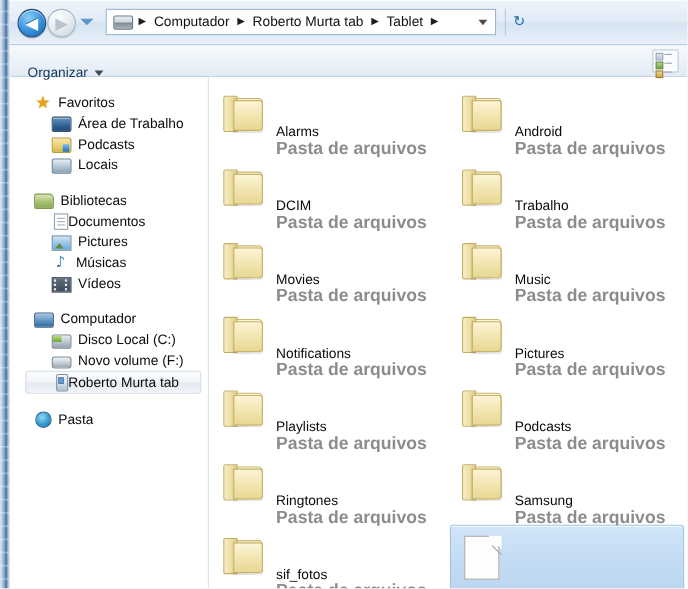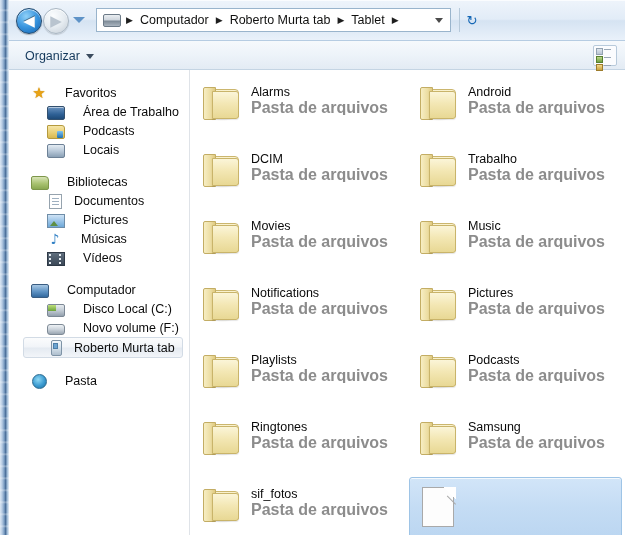--- a/index.html
+++ b/index.html
@@ -103,21 +103,21 @@
   }
   .searchbox span{color:#9d9d9d;font-style:italic;font-size:12.5px;}
 
   
   .toolbar{
     position:absolute;left:0;top:41px;width:625px;height:29px;
     background:linear-gradient(to bottom,#f6f9fc 0%,#edf3f9 50%,#e3ebf4 100%);
     border-bottom:1px solid #c4d4e3;box-sizing:border-box;z-index:25;
   }
   .organize{
-    position:absolute;left:25px;top:6px;height:18px;display:flex;align-items:center;
+    position:absolute;left:25px;top:16px;height:18px;display:flex;align-items:center;
     color:#14395c;font-size:12.5px;
   }
   .organize .caret{
     margin-left:6px;width:0;height:0;
     border-left:4px solid transparent;border-right:4px solid transparent;
     border-top:5px solid #3b4c5e;
   }
   .viewicons{
     position:absolute;right:8px;top:4px;width:24px;height:21px;
     border:1px solid #b8cadb;border-radius:2px;background:#fbfcfe;
@@ -140,21 +140,21 @@
     display:flex;align-items:center;height:19px;padding-left:22px;
     color:#0b0b0b;font-size:12.5px;white-space:nowrap;box-sizing:border-box;
   }
   .sb-row.child{padding-left:38px;}
   .sb-row.selected{
     margin-left:14px;margin-right:6px;padding-left:24px;
     background:linear-gradient(to bottom,#fbfcfd 0%,#f1f4f8 48%,#e4eaf1 52%,#f2f5f9 100%);
     border:1px solid #d2dbe5;border-radius:3px;height:21px;
   }
   .sb-icon{width:16px;height:16px;margin-right:6px;flex:none;position:relative;}
-  .sb-label{overflow:hidden;text-overflow:ellipsis;margin-left:12px;}
+  .sb-label{overflow:hidden;text-overflow:ellipsis;}
 
   
   .ic-star{
     color:#e8a317;font-size:15px;line-height:16px;text-align:center;
     font-family:"DejaVu Sans",sans-serif;text-shadow:0 0 1px #b97f09;
   }
   .ic-desktop{
     background:linear-gradient(to bottom,#6a93c0 0%,#2f6196 60%,#1d4a78 100%);
     border:1px solid #33506e;border-radius:2px;
     box-shadow:inset 0 1px 0 rgba(255,255,255,0.5);
@@ -260,21 +260,21 @@
   }
   .item.selected{
     background:linear-gradient(to bottom,#d2e5f8 0%,#c4dcf4 50%,#bbd6f1 100%);
     border:1px solid #9ec4e6;
     box-shadow:inset 0 1px 0 rgba(255,255,255,0.75);
   }
   .item-icon{width:44px;height:48px;flex:none;position:relative;}
   .item-text{margin-left:6px;padding-top:3px;overflow:hidden;}
   .it-name{
     color:#0a0a0a;font-size:12.5px;line-height:15px;white-space:nowrap;
-    overflow:hidden;text-overflow:ellipsis;
+    overflow:hidden;text-overflow:ellipsis;margin-top:28px;
   }
   .it-sub{
     color:#8c8c8c;font-size:16px;line-height:15px;white-space:nowrap;
     overflow:hidden;text-overflow:ellipsis;font-weight:bold;
   }
 
   
   .folder{position:absolute;left:2px;top:5px;width:38px;height:33px;}
   .folder .back{
     position:absolute;left:4px;top:2px;width:30px;height:27px;

